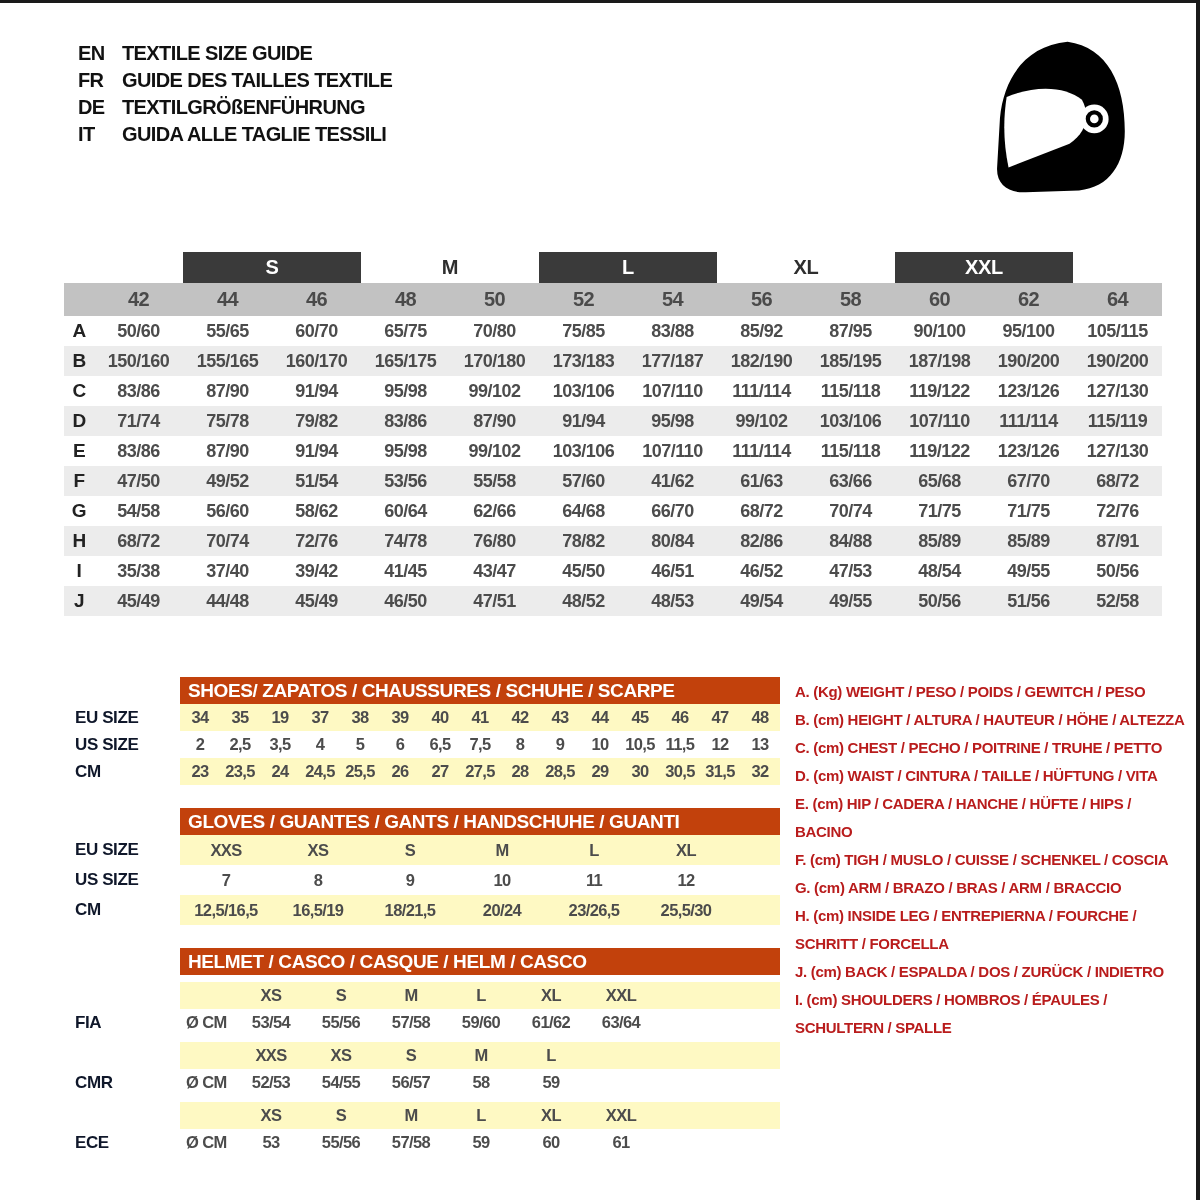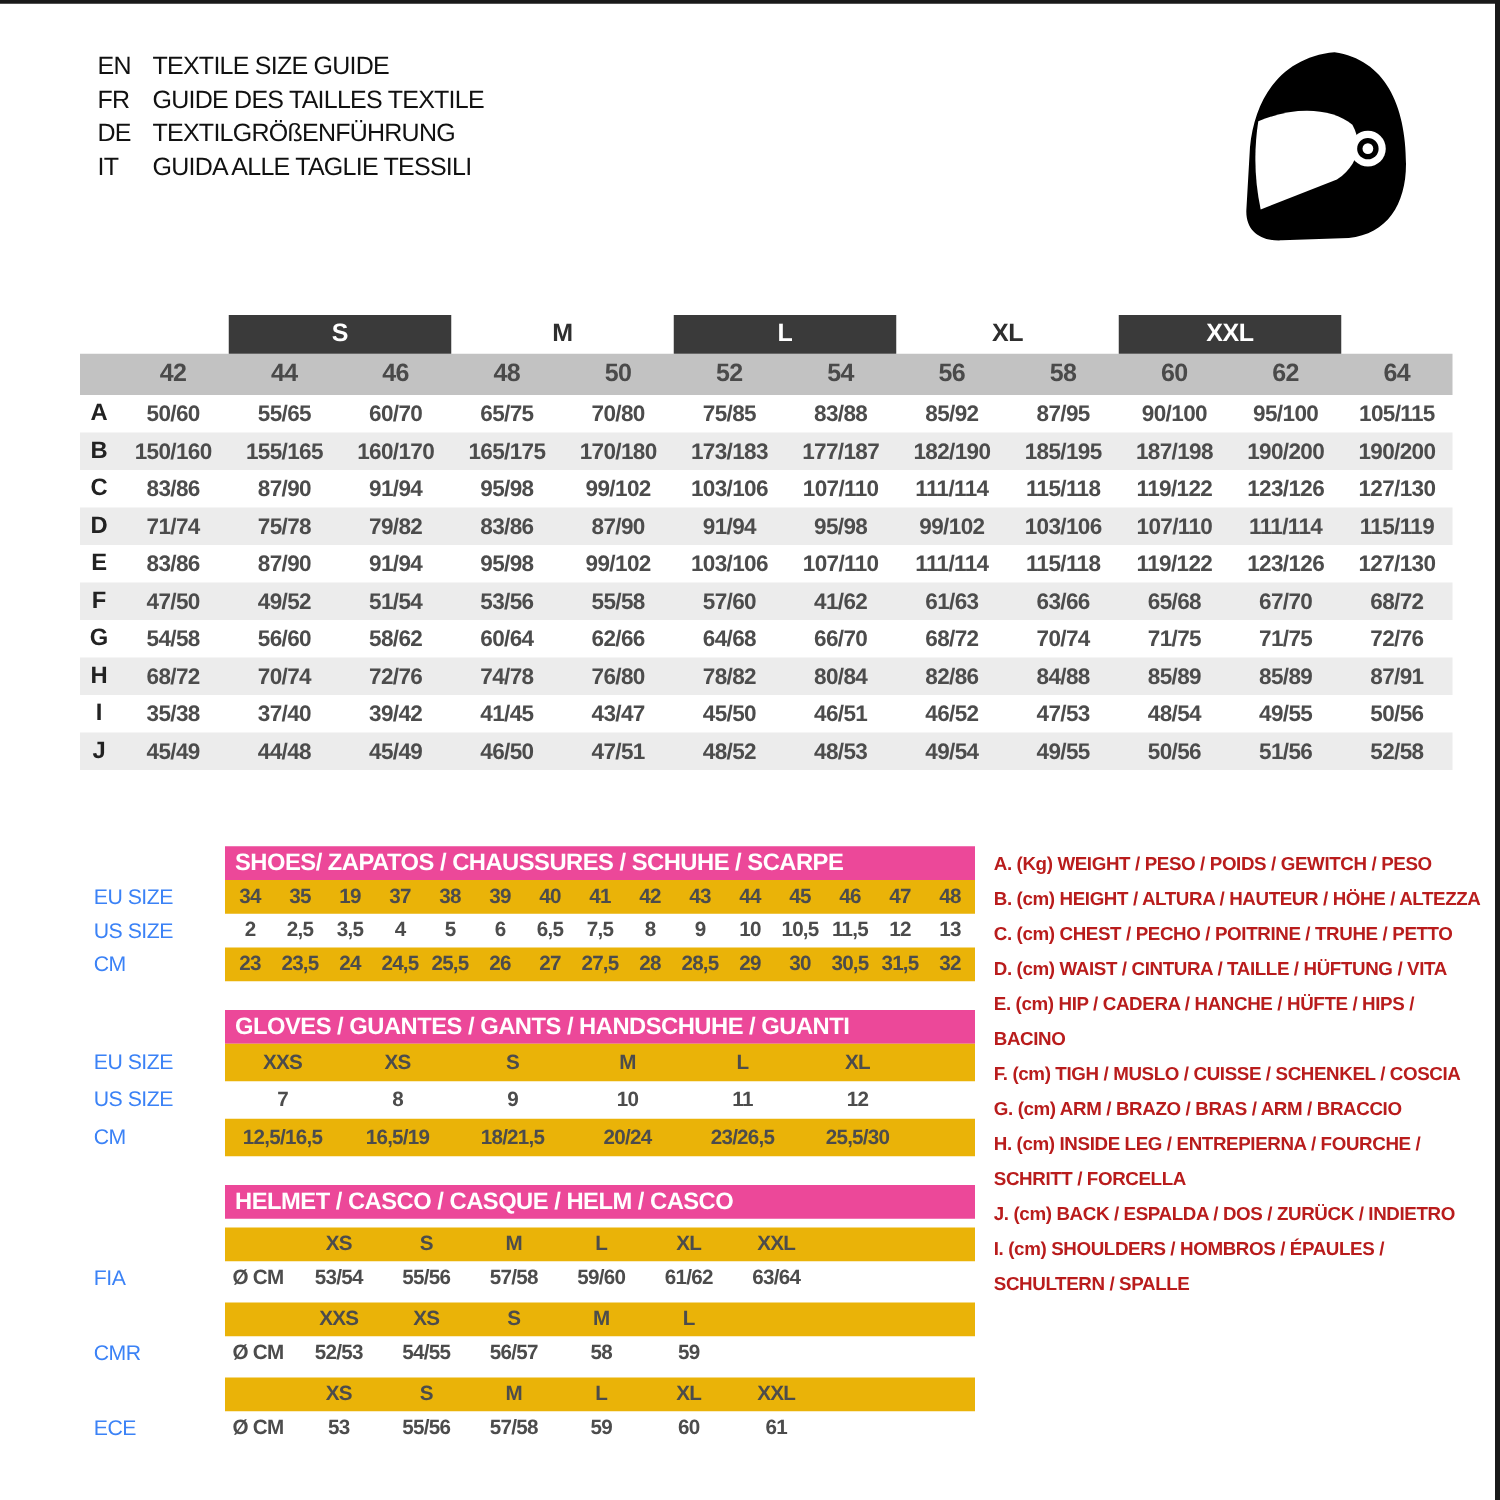--- a/index.html
+++ b/index.html
@@ -6,21 +6,21 @@
   html,body{width:1200px;height:1200px}
   body{position:relative;background:#fff;overflow:hidden;
        font-family:"Liberation Sans","DejaVu Sans",sans-serif;color:#111}
 
   
   .border-top{position:absolute;left:0;top:0;width:1200px;height:3px;background:#1a1a1a}
   .border-right{position:absolute;right:0;top:0;width:4px;height:1200px;background:#1a1a1a}
 
   
   #lang{position:absolute;left:78px;top:40px}
-  .lang-row{display:flex;height:27px;align-items:center;font-weight:400;font-size:20px;letter-spacing:-0.6px}
+  .lang-row{display:flex;height:27px;align-items:center;font-weight:700;font-size:20px;letter-spacing:-0.6px}
   .lang-code{width:44px}
 
   
   #helmet-icon{position:absolute;left:982px;top:36px;width:156px;height:162px}
 
   
   #main-table{position:absolute;left:64px;top:252px;width:1098px}
   .m-grid{display:grid;grid-template-columns:30px repeat(12,1fr)}
   .group-row{height:31px}
   .gbox{display:flex;align-items:center;justify-content:center;
@@ -34,28 +34,28 @@
   .mrow.stripe{background:#ececec}
   .mcell.rlbl{color:#222;font-size:19px}
 
   
   .sub{position:absolute;left:75px;width:705px}
   #shoes{top:677px}
   #gloves{top:808px}
   #helmet-section{top:948px}
   .title-row{display:flex}
   .sub-spacer{width:105px;flex:none}
-  .sub-bar{width:600px;height:27px;background:#ec4899;color:#fff;font-weight:700;
+  .sub-bar{width:600px;height:27px;background:#c2410c;color:#fff;font-weight:700;
            font-size:19px;display:flex;align-items:center;padding-left:8px;letter-spacing:-0.4px}
   .srow{display:flex;height:27px}
   #gloves .srow{height:30px}
   .sub-label{width:105px;flex:none;display:flex;align-items:center;
-             font-weight:400;font-size:17px;color:#3b82f6;letter-spacing:-0.4px}
+             font-weight:700;font-size:17px;color:#0f172a;letter-spacing:-0.4px}
   .stable{width:600px;display:grid}
-  .stable.gray{background:#eab308}
+  .stable.gray{background:#fef9c3}
   .shoes-grid{grid-template-columns:repeat(15,40px)}
   .gloves-grid{grid-template-columns:repeat(6,92px) 1fr}
   .helmet-grid{grid-template-columns:56px repeat(6,70px) 1fr}
   .scell{display:flex;align-items:center;justify-content:center;
          font-weight:700;font-size:16.5px;color:#4c4c4c;letter-spacing:-0.6px}
   .scell.unit{justify-content:flex-start;padding-left:6px}
   #helmet-rows{margin-top:7px}
   .hblock + .hblock{margin-top:6px}
 
   

